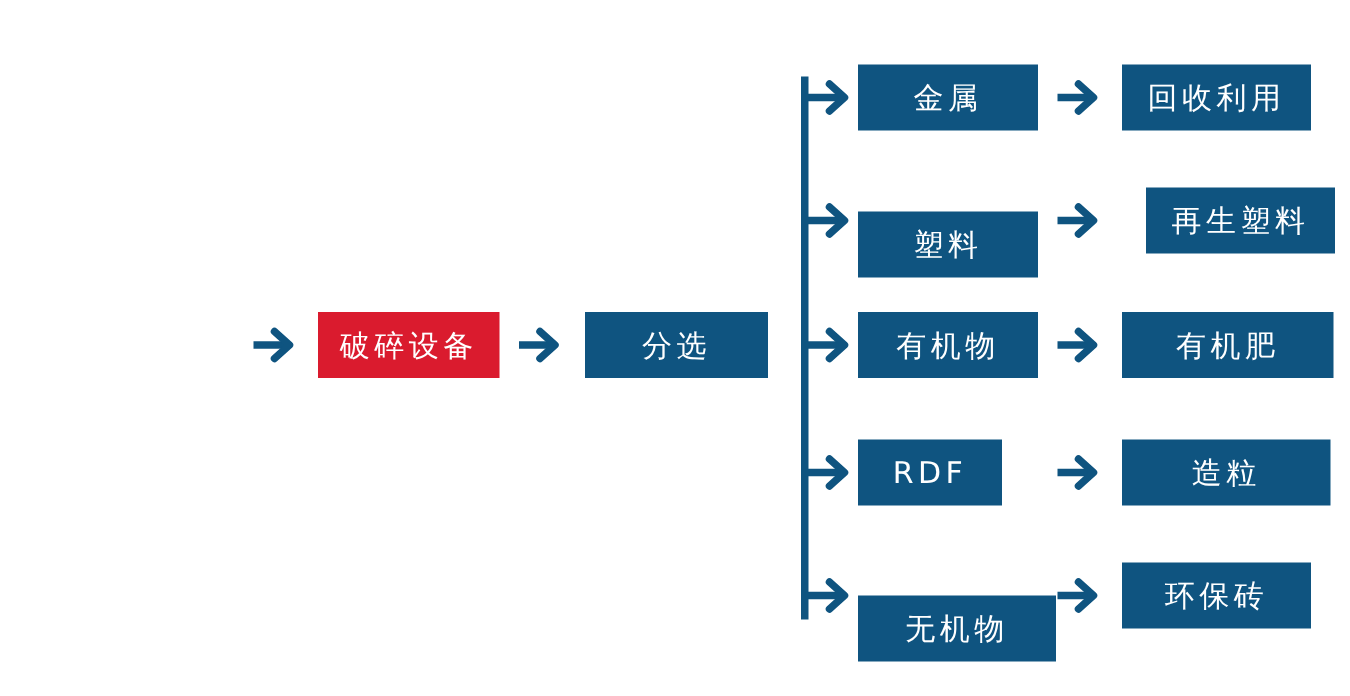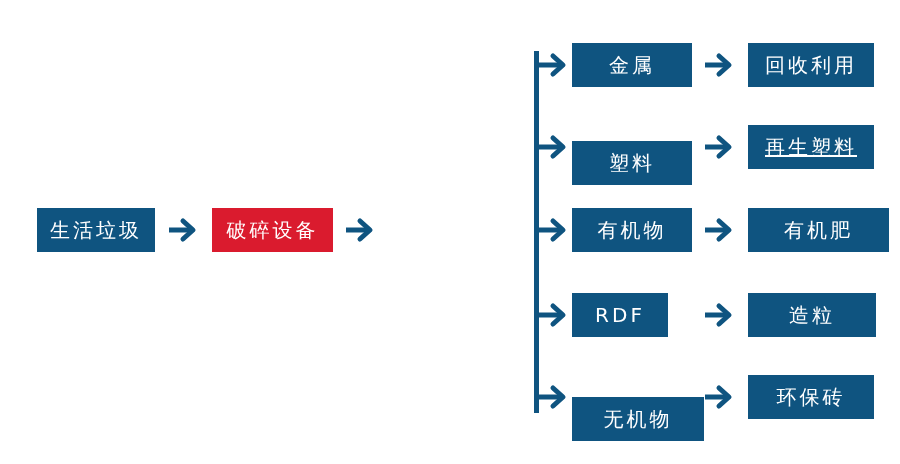--- a/index.html
+++ b/index.html
@@ -35,34 +35,34 @@
     width: 5px;
     height: 362px;
     background: var(--blue);
   }
 </style>
 </head>
 <body>
 
 <div class="canvas">
 
-  <div class="box" style="left:37px; top:208px; width:118px;">生活垃圾</div>
 
   <svg class="arrow" style="left:167px; top:217px;" width="32" height="26" viewBox="0 0 32 26">
     <path d="M2 13 H25" stroke="currentColor" stroke-width="5" fill="none"></path>
     <path d="M16 4 L26 13 L16 22" stroke="currentColor" stroke-width="5" fill="none" stroke-linejoin="round" stroke-linecap="round"></path>
   </svg>
 
   <div class="box red" style="left:212px; top:208px; width:121px;">破碎设备</div>
 
   <svg class="arrow" style="left:344px; top:217px;" width="32" height="26" viewBox="0 0 32 26">
     <path d="M2 13 H25" stroke="currentColor" stroke-width="5" fill="none"></path>
     <path d="M16 4 L26 13 L16 22" stroke="currentColor" stroke-width="5" fill="none" stroke-linejoin="round" stroke-linecap="round"></path>
   </svg>
 
+  <div class="box" style="left:390px; top:208px; width:122px;">分选</div>
 
   <div class="trunk"></div>
 
   <div>
     <svg class="arrow" style="left:537px; top:52px;" width="32" height="26" viewBox="0 0 32 26">
       <path d="M0 13 H25" stroke="currentColor" stroke-width="5" fill="none"></path>
       <path d="M16 4 L26 13 L16 22" stroke="currentColor" stroke-width="5" fill="none" stroke-linejoin="round" stroke-linecap="round"></path>
     </svg>
     <div class="box" style="left:572px; top:43px; width:120px;">金属</div>
     <svg class="arrow" style="left:703px; top:52px;" width="32" height="26" viewBox="0 0 32 26">
@@ -75,21 +75,21 @@
   <div>
     <svg class="arrow" style="left:537px; top:134px;" width="32" height="26" viewBox="0 0 32 26">
       <path d="M0 13 H25" stroke="currentColor" stroke-width="5" fill="none"></path>
       <path d="M16 4 L26 13 L16 22" stroke="currentColor" stroke-width="5" fill="none" stroke-linejoin="round" stroke-linecap="round"></path>
     </svg>
     <div class="box" style="left:572px; top:125px; width:120px;margin-top:16px;">塑料</div>
     <svg class="arrow" style="left:703px; top:134px;" width="32" height="26" viewBox="0 0 32 26">
       <path d="M2 13 H25" stroke="currentColor" stroke-width="5" fill="none"></path>
       <path d="M16 4 L26 13 L16 22" stroke="currentColor" stroke-width="5" fill="none" stroke-linejoin="round" stroke-linecap="round"></path>
     </svg>
-    <div class="box" style="left:748px; top:125px; width:126px;text-decoration:underline;">再生塑料</div>
+    <div class="box" style="left:764px; top:125px; width:126px;">再生塑料</div>
   </div>
 
   <div>
     <svg class="arrow" style="left:537px; top:217px;" width="32" height="26" viewBox="0 0 32 26">
       <path d="M0 13 H25" stroke="currentColor" stroke-width="5" fill="none"></path>
       <path d="M16 4 L26 13 L16 22" stroke="currentColor" stroke-width="5" fill="none" stroke-linejoin="round" stroke-linecap="round"></path>
     </svg>
     <div class="box" style="left:572px; top:208px; width:120px;">有机物</div>
     <svg class="arrow" style="left:703px; top:217px;" width="32" height="26" viewBox="0 0 32 26">
       <path d="M2 13 H25" stroke="currentColor" stroke-width="5" fill="none"></path>
@@ -101,21 +101,21 @@
   <div>
     <svg class="arrow" style="left:537px; top:302px;" width="32" height="26" viewBox="0 0 32 26">
       <path d="M0 13 H25" stroke="currentColor" stroke-width="5" fill="none"></path>
       <path d="M16 4 L26 13 L16 22" stroke="currentColor" stroke-width="5" fill="none" stroke-linejoin="round" stroke-linecap="round"></path>
     </svg>
     <div class="box" style="left:572px; top:293px; width:96px;">RDF</div>
     <svg class="arrow" style="left:703px; top:302px;" width="32" height="26" viewBox="0 0 32 26">
       <path d="M2 13 H25" stroke="currentColor" stroke-width="5" fill="none"></path>
       <path d="M16 4 L26 13 L16 22" stroke="currentColor" stroke-width="5" fill="none" stroke-linejoin="round" stroke-linecap="round"></path>
     </svg>
-    <div class="box" style="left:748px; top:293px; width:128px;">造粒</div>
+    <div class="box" style="left:748px; top:293px; width:139px;">造粒</div>
   </div>
 
   <div>
     <svg class="arrow" style="left:537px; top:384px;" width="32" height="26" viewBox="0 0 32 26">
       <path d="M0 13 H25" stroke="currentColor" stroke-width="5" fill="none"></path>
       <path d="M16 4 L26 13 L16 22" stroke="currentColor" stroke-width="5" fill="none" stroke-linejoin="round" stroke-linecap="round"></path>
     </svg>
     <div class="box" style="left:572px; top:397px; width:132px;">无机物</div>
     <svg class="arrow" style="left:703px; top:384px;" width="32" height="26" viewBox="0 0 32 26">
       <path d="M2 13 H25" stroke="currentColor" stroke-width="5" fill="none"></path>

